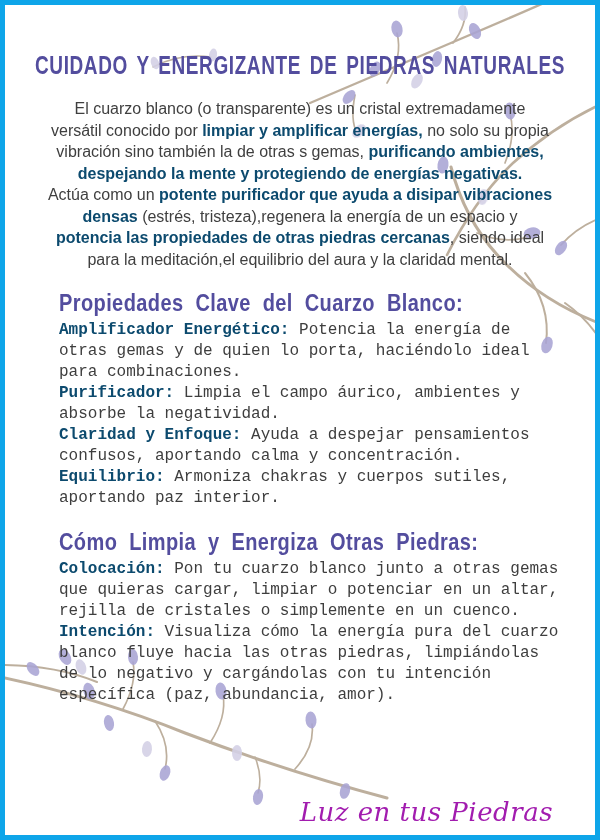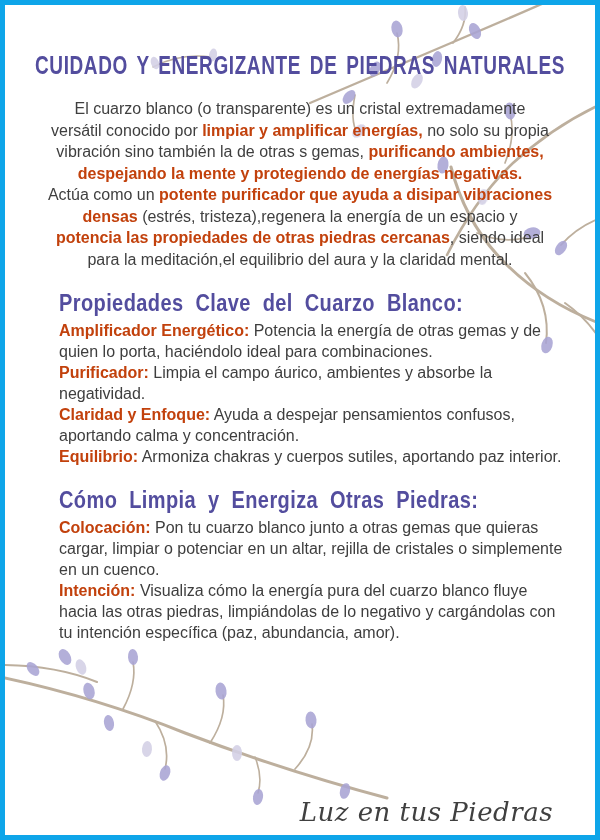--- a/index.html
+++ b/index.html
@@ -32,48 +32,48 @@
     white-space:nowrap;
   }
   .intro{
     width:505px;
     margin:21px auto 0 auto;
     text-align:center;
     font-size:16px;
     line-height:21.5px;
     color:#3f3f3f;
   }
-  .b{font-weight:bold;color:#c2410c;}
+  .b{font-weight:bold;color:#0c4a6e;}
   h2.section-heading{
     margin:22px 0 5px 54px;
     font-size:20px;
     font-weight:bold;
     color:#534d9e;
     word-spacing:6px;
     letter-spacing:0.4px;
     transform:scaleY(1.18);
     transform-origin:left center;
     white-space:nowrap;
   }
   .list{
     width:508px;
     margin:0 0 0 54px;
     font-size:16px;
     line-height:21px;
   }
-  .list p{margin:0;}
+  .list p{margin:0;font-family:Liberation Mono, monospace;}
   .signature{
     position:absolute;
     right:42px;
     bottom:8px;
     z-index:3;
     font-family:"DejaVu Serif", serif;
     font-style:italic;
     font-size:26px;
-    color:#404040;
+    color:#a21caf;
     letter-spacing:0.5px;
   }
 </style>
 </head>
 <body>
 
 <div class="page">
 
   <svg class="deco" viewBox="0 0 600 840" aria-hidden="true">
 

